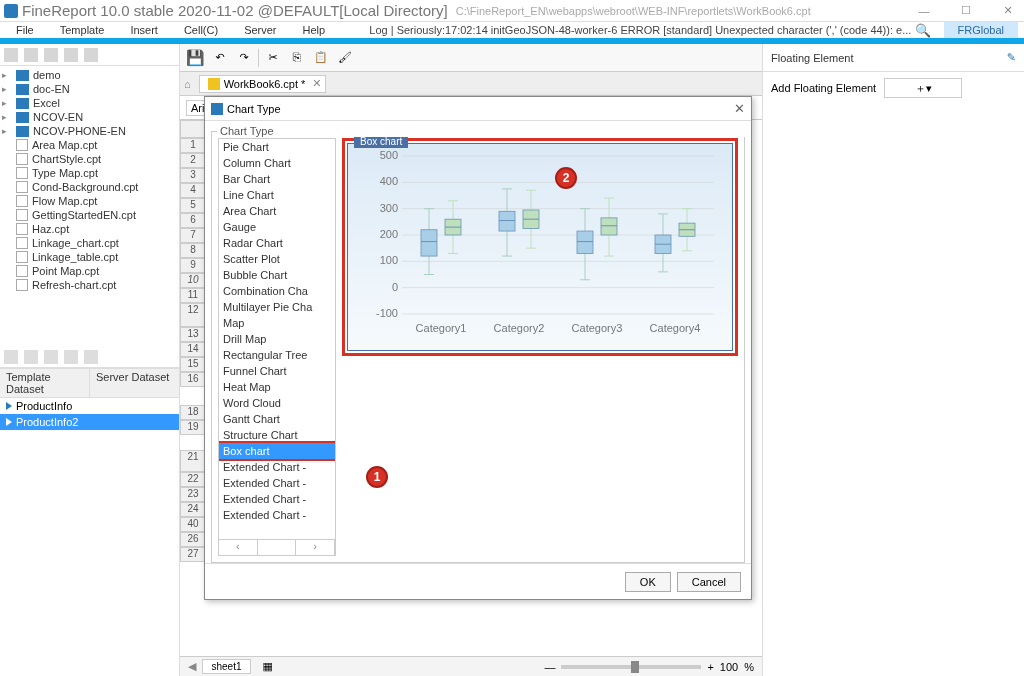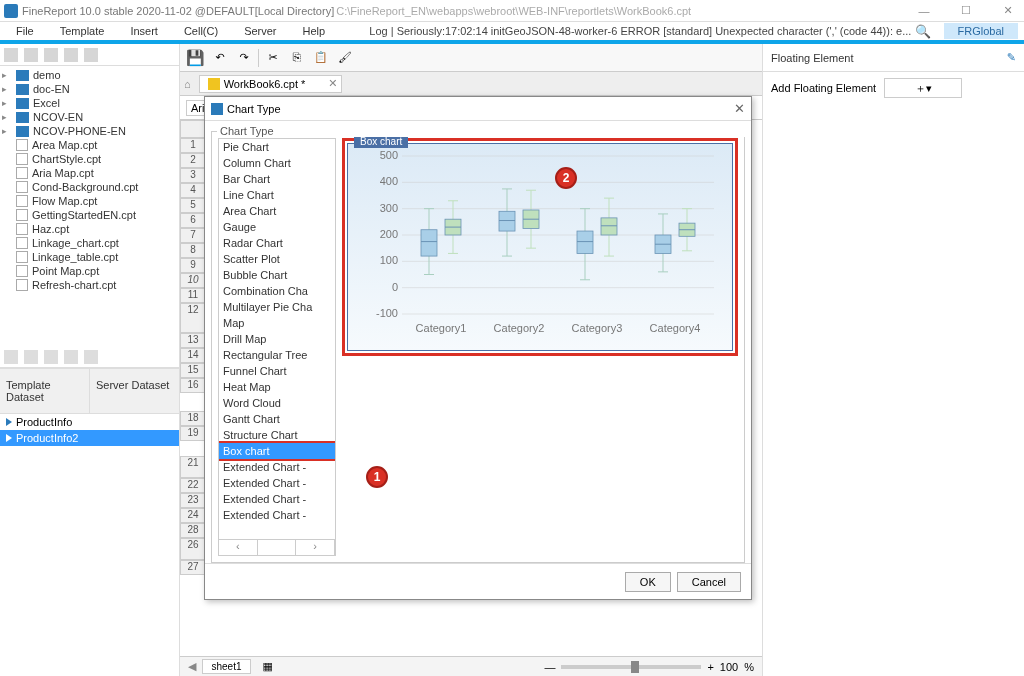--- a/index.html
+++ b/index.html
@@ -1,58 +1,58 @@
 <!DOCTYPE html>
 <html><head>
 <meta charset="utf-8">
 <style>
 * { box-sizing: border-box; margin: 0; padding: 0; font-family: -apple-system, "Segoe UI", Tahoma, sans-serif; font-size: 11px; }
 body { background: #f4f4f4; width: 1024px; height: 676px; overflow: hidden; position: relative; }
 
 
 .titlebar { background: #fff; height: 22px; display: flex; align-items: center; padding: 0 4px; border-bottom: 1px solid #ddd; }
 .titlebar .logo { width: 14px; height: 14px; background: #2a7ab9; border-radius: 2px; margin-right: 4px; }
-.titlebar .title-text { color: #777; font-size: 11px; flex: 0 0 auto; margin-right: 2px;}
+.titlebar .title-text { color: #777; font-size: 15px; flex: 0 0 auto; margin-right: 8px;}
 .titlebar .title-text2 { color: #aaa; font-size: 11px;}
 .titlebar .winbtns { margin-left: auto; display: flex; gap: 18px; color: #888; }
 .wbtn { width: 24px; height: 20px; display:flex; align-items:center; justify-content:center; cursor:pointer;}
 
 
-.menubar { background: #fff; height: 22px; display: flex; align-items: center; padding: 0 6px; gap: 6px; border-bottom: 4px solid #0ea5e9; }
+.menubar { background: #fff; height: 22px; display: flex; align-items: center; padding: 0 6px; gap: 6px; border-bottom: 6px solid #0ea5e9; }
 .menubar .menuitem { padding: 2px 10px; color: #333; cursor: pointer; }
 .logtext { color: #444; font-size: 10.5px; margin-left: auto; display:flex; align-items:center; gap:4px;}
 .frglob { background: #cfe8fb; padding: 2px 14px; color: #2a6aa2; margin-left: 6px; }
 
 
 .main { display: flex; height: calc(676px - 44px); }
 .left { width: 180px; background: #fff; border-right: 1px solid #ddd; display:flex; flex-direction:column;}
 .ltoolbar { height: 22px; border-bottom: 1px solid #ddd; display:flex; align-items:center; gap: 6px; padding: 0 4px;}
 .ltoolbar span { width:14px; height:14px; background:#999; display:inline-block; opacity:0.4;}
 .tree { padding: 2px 0; overflow:auto;}
 .tree-item { display:flex; align-items:center; gap:4px; padding:1px 4px 1px 2px; color:#333; cursor:pointer;}
 .tree-item .ticon { width:13px; height:11px; }
 .folder-icon { background:#2b7bbb; }
 .file-icon { width:12px;height:12px; border:1px solid #aaa; background:#fff;}
 .caret { width:10px; color:#888; font-size:9px;}
 .dsheader { display:flex; background:#f0f0f0; border-top:1px solid #ddd; border-bottom:1px solid #ddd;}
-.dsheader div { flex:1; padding:10px 6px; font-size:11px; color:#333;}
+.dsheader div { flex:1; padding:2px 6px; font-size:11px; color:#333;}
 .dsheader div:first-child{border-right:1px solid #ddd;}
 .dsitem { display:flex; align-items:center; gap:4px; padding:2px 6px;}
 .dsitem.sel{ background:#3399ff; color:#fff;}
 .dsicon{ width:0;height:0;border-top:4px solid transparent;border-bottom:4px solid transparent;border-left:6px solid #2b7bbb;}
 .smalltb { height:22px; border-bottom:1px solid #ddd; display:flex;align-items:center;gap:6px;padding:0 4px;}
 .smalltb span{width:14px;height:14px;display:inline-block;background:#bbb;opacity:0.5;}
 
 
 .stage { flex:1; background:#e8e8e8; position:relative; display:flex; flex-direction:column;}
 .stagetb { height:28px; background:#f8f8f8; border-bottom:1px solid #ccc; display:flex; align-items:center; gap:4px; padding:0 6px;}
 .tbbtn{width:20px;height:20px;display:flex;align-items:center;justify-content:center;border-radius:2px;}
 .tbsave{color:#2a7ab9;font-size:15px;}
 .tabsrow{height:24px;background:#eee;display:flex;align-items:center;border-bottom:1px solid #ccc;}
-.tabfile{background:#fff;border:1px solid #ccc;padding:2px 36px 2px 8px;display:flex;align-items:center;gap:4px;margin-left:4px;position:relative;}
+.tabfile{background:#fff;border:1px solid #ccc;padding:2px 20px 2px 8px;display:flex;align-items:center;gap:4px;margin-left:4px;position:relative;}
 .tabx{position:absolute;right:4px;color:#888;cursor:pointer;}
 .fontrow{height:24px;background:#fff;border-bottom:1px solid #ccc;display:flex;align-items:center;padding:0 6px;gap:4px;}
 .sheetarea{flex:1;background:#fff;margin:0;position:relative;overflow:hidden;}
 .rowhdr{background:#f0f0f0;border:1px solid #ccc;width:26px;text-align:center;color:#555;font-size:10px;}
 .statusbar{height:20px;background:#f4f4f4;border-top:1px solid #ccc;display:flex;align-items:center;padding:0 8px;gap:6px;}
 .sheettab{background:#fff;border:1px solid #ccc;padding:1px 8px;font-size:10px;}
 
 
 .right { width:262px; background:#fff; border-left:1px solid #ddd;}
 .rhead{height:28px;display:flex;align-items:center;padding:0 8px;color:#333;border-bottom:1px solid #ddd;justify-content:space-between;}
@@ -157,21 +157,21 @@
           <span>Area Map.cpt</span>
         </div>
       <div class="tree-item">
           <span class="caret"></span>
           <span class="file-icon"></span>
           <span>ChartStyle.cpt</span>
         </div>
       <div class="tree-item">
           <span class="caret"></span>
           <span class="file-icon"></span>
-          <span>Aria Map.cpt</span>
+          <span>Type Map.cpt</span>
         </div>
       <div class="tree-item">
           <span class="caret"></span>
           <span class="file-icon"></span>
           <span>Cond-Background.cpt</span>
         </div>
       <div class="tree-item">
           <span class="caret"></span>
           <span class="file-icon"></span>
           <span>Flow Map.cpt</span>
@@ -267,35 +267,35 @@
           <div class="rowhdr" style="height: 15px;">2</div>
           <div class="rowhdr" style="height: 15px;">3</div>
           <div class="rowhdr" style="height: 15px;">4</div>
           <div class="rowhdr" style="height: 15px;">5</div>
           <div class="rowhdr" style="height: 15px;">6</div>
           <div class="rowhdr" style="height: 15px;">7</div>
           <div class="rowhdr" style="height: 15px;">8</div>
           <div class="rowhdr" style="height: 15px;">9</div>
           <div class="rowhdr" style="height: 15px; font-style: italic;">10</div>
           <div class="rowhdr" style="height: 15px;">11</div>
-          <div class="rowhdr" style="height: 30px;">12</div>
+          <div class="rowhdr" style="height: 24px;">12</div>
           <div class="rowhdr" style="height: 15px;">13</div>
           <div class="rowhdr" style="height: 15px;">14</div>
           <div class="rowhdr" style="height: 15px;">15</div>
           <div class="rowhdr" style="height: 15px;">16</div>
           <div class="rowhdr" style="height: 18px; margin-left: 43px;">17</div>
           <div class="rowhdr" style="height: 15px;">18</div>
           <div class="rowhdr" style="height: 15px;">19</div>
           <div class="rowhdr" style="height: 15px; margin-left: 33px;">20</div>
           <div class="rowhdr" style="height: 22px;">21</div>
           <div class="rowhdr" style="height: 15px;">22</div>
           <div class="rowhdr" style="height: 15px;">23</div>
           <div class="rowhdr" style="height: 15px;">24</div>
-          <div class="rowhdr" style="height: 15px;">28</div>
-          <div class="rowhdr" style="height: 22px;">26</div>
+          <div class="rowhdr" style="height: 15px;">40</div>
+          <div class="rowhdr" style="height: 15px;">26</div>
           <div class="rowhdr" style="height: 15px;">27</div>
         </div>
     </div>
     <div class="statusbar">
       <span style="color:#888;">◀</span>
       <span class="sheettab">sheet1</span>
       <span style="margin-left:6px;">▦</span>
       <span style="margin-left:auto;">—</span>
       <span style="width:140px;height:4px;background:#ccc;position:relative;">
           <span style="position:absolute;left:50%;top:-4px;width:8px;height:12px;background:#888;"></span>

